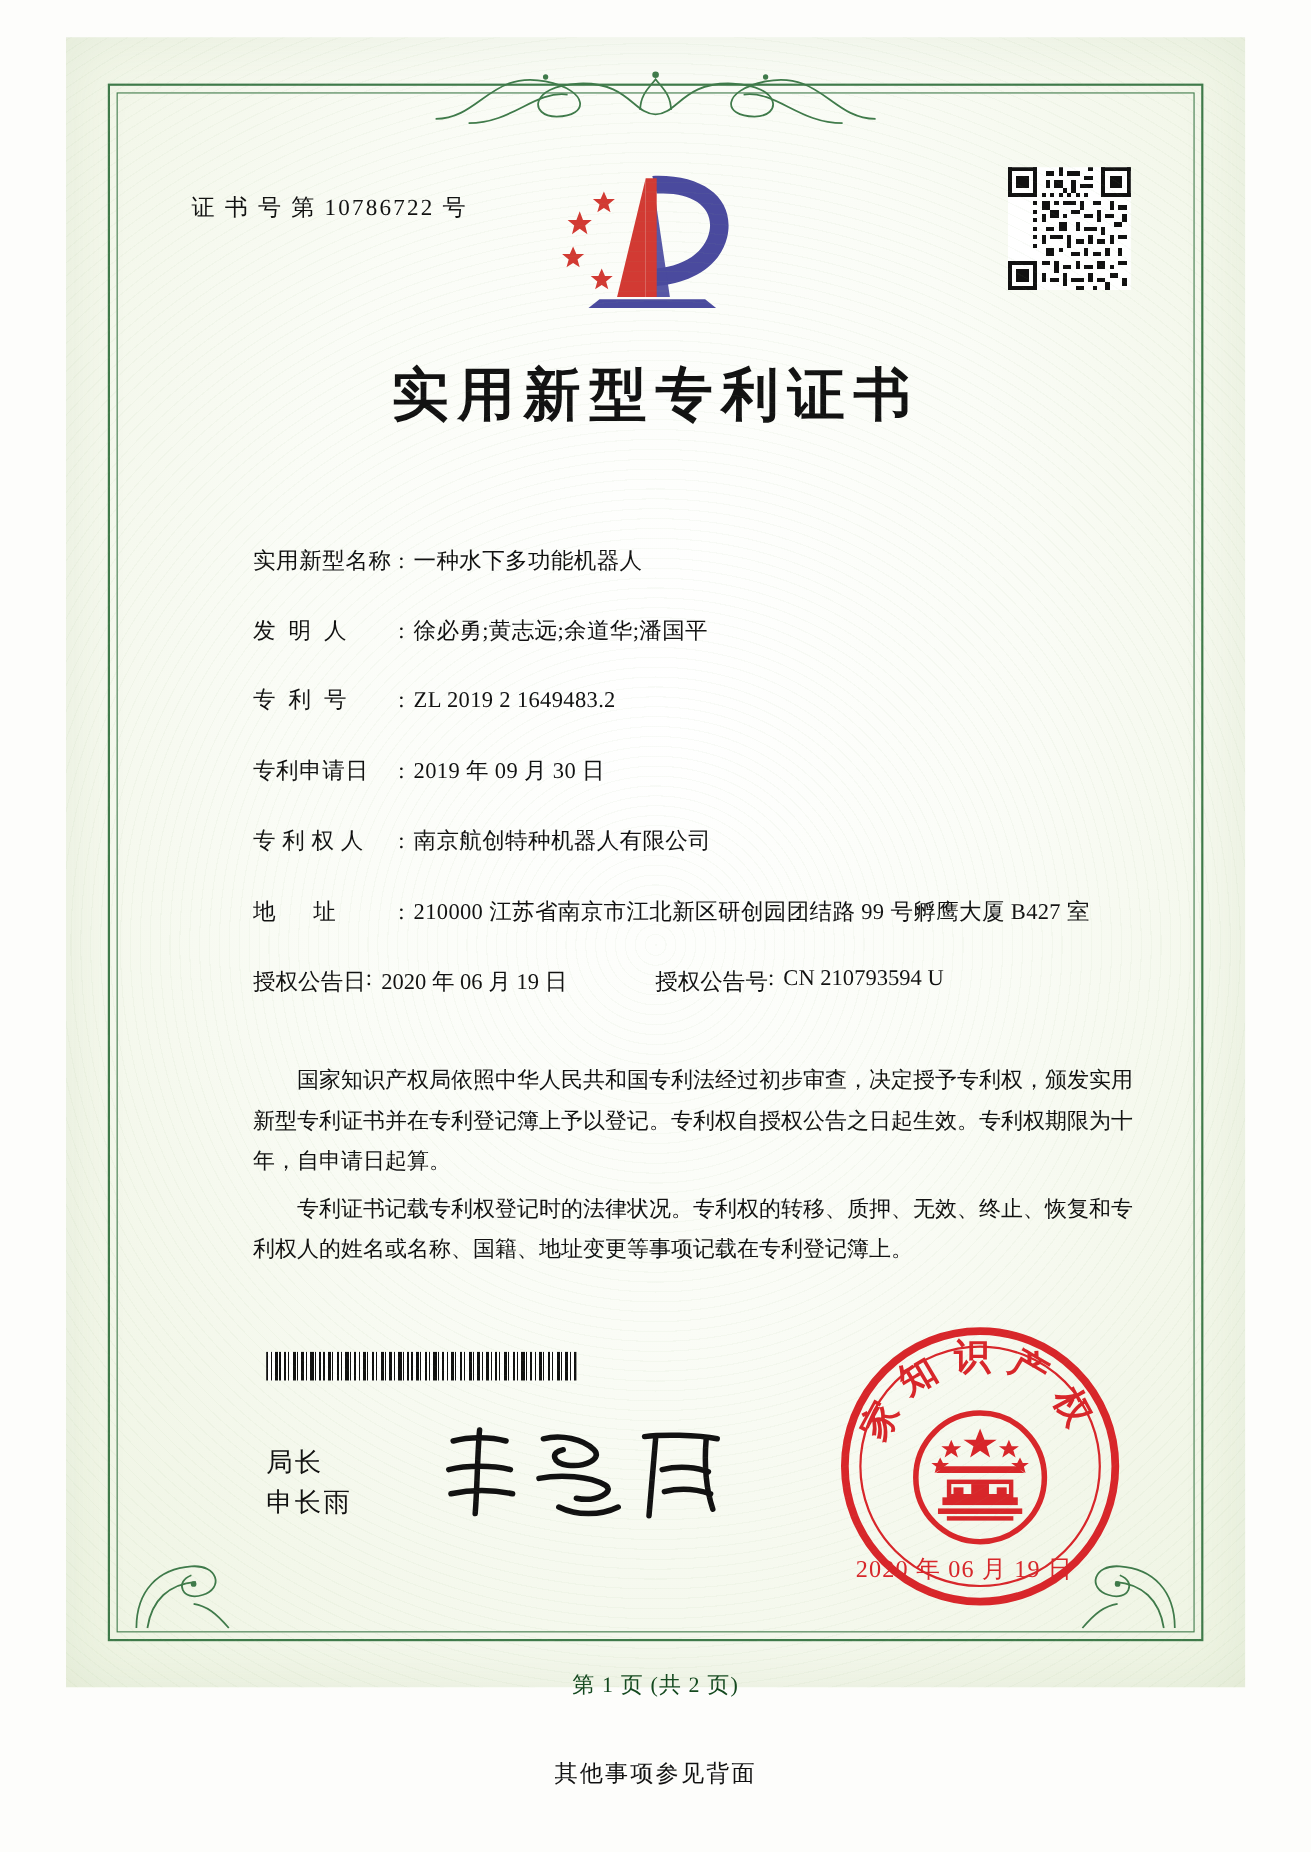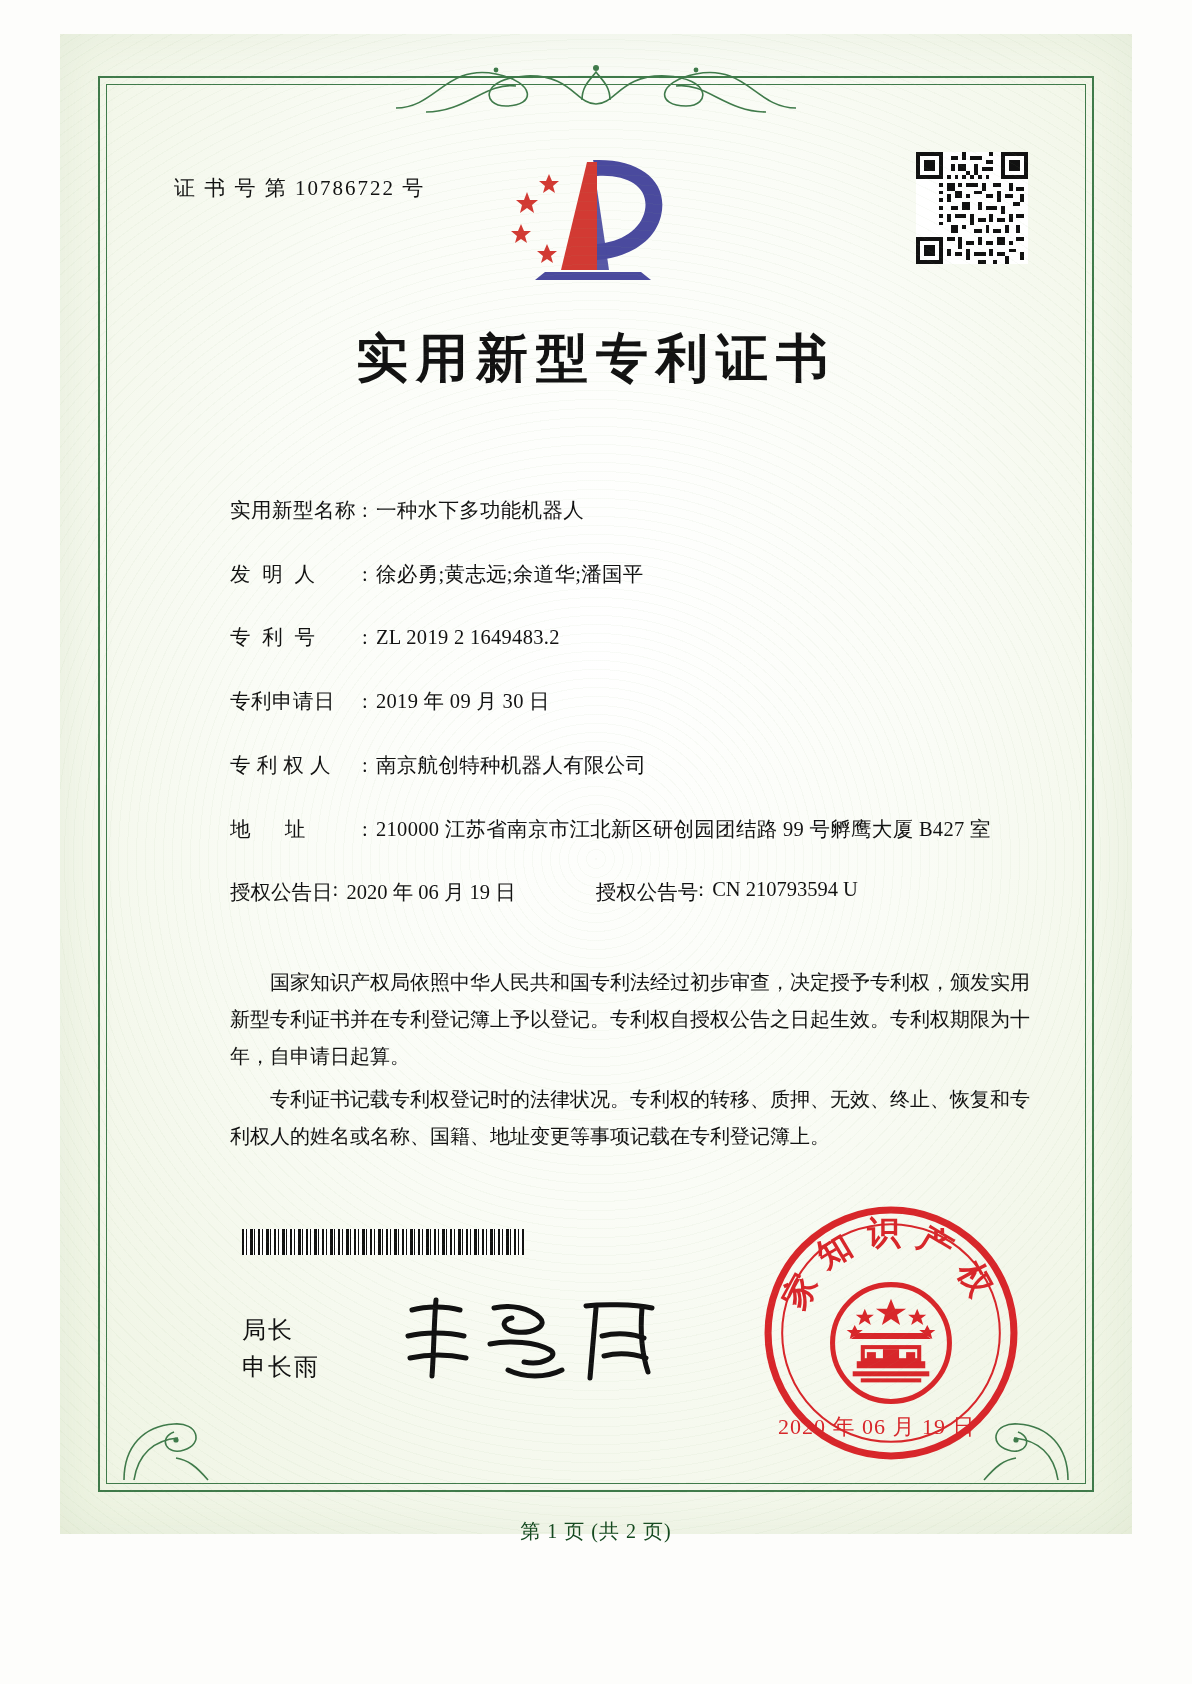--- a/index.html
+++ b/index.html
@@ -527,13 +527,14 @@
           <polygon points="-36,-30 -33.5,-25 -28,-25 -32.5,-21.5 -31,-16 -36,-19 -41,-16 -39.5,-21.5 -44,-25 -38.5,-25"></polygon>
           <polygon points="36,-30 38.5,-25 44,-25 39.5,-21.5 41,-16 36,-19 31,-16 32.5,-21.5 28,-25 33.5,-25"></polygon>
         </g>
       </g>
     </svg>
     <div class="seal-date">2020 年 06 月 19 日</div>
 
     <div class="page-num">第 1 页 (共 2 页)</div>
   </div>
 
+  <div class="footnote">其他事项参见背面</div>
 </div>
 
 </body></html>

